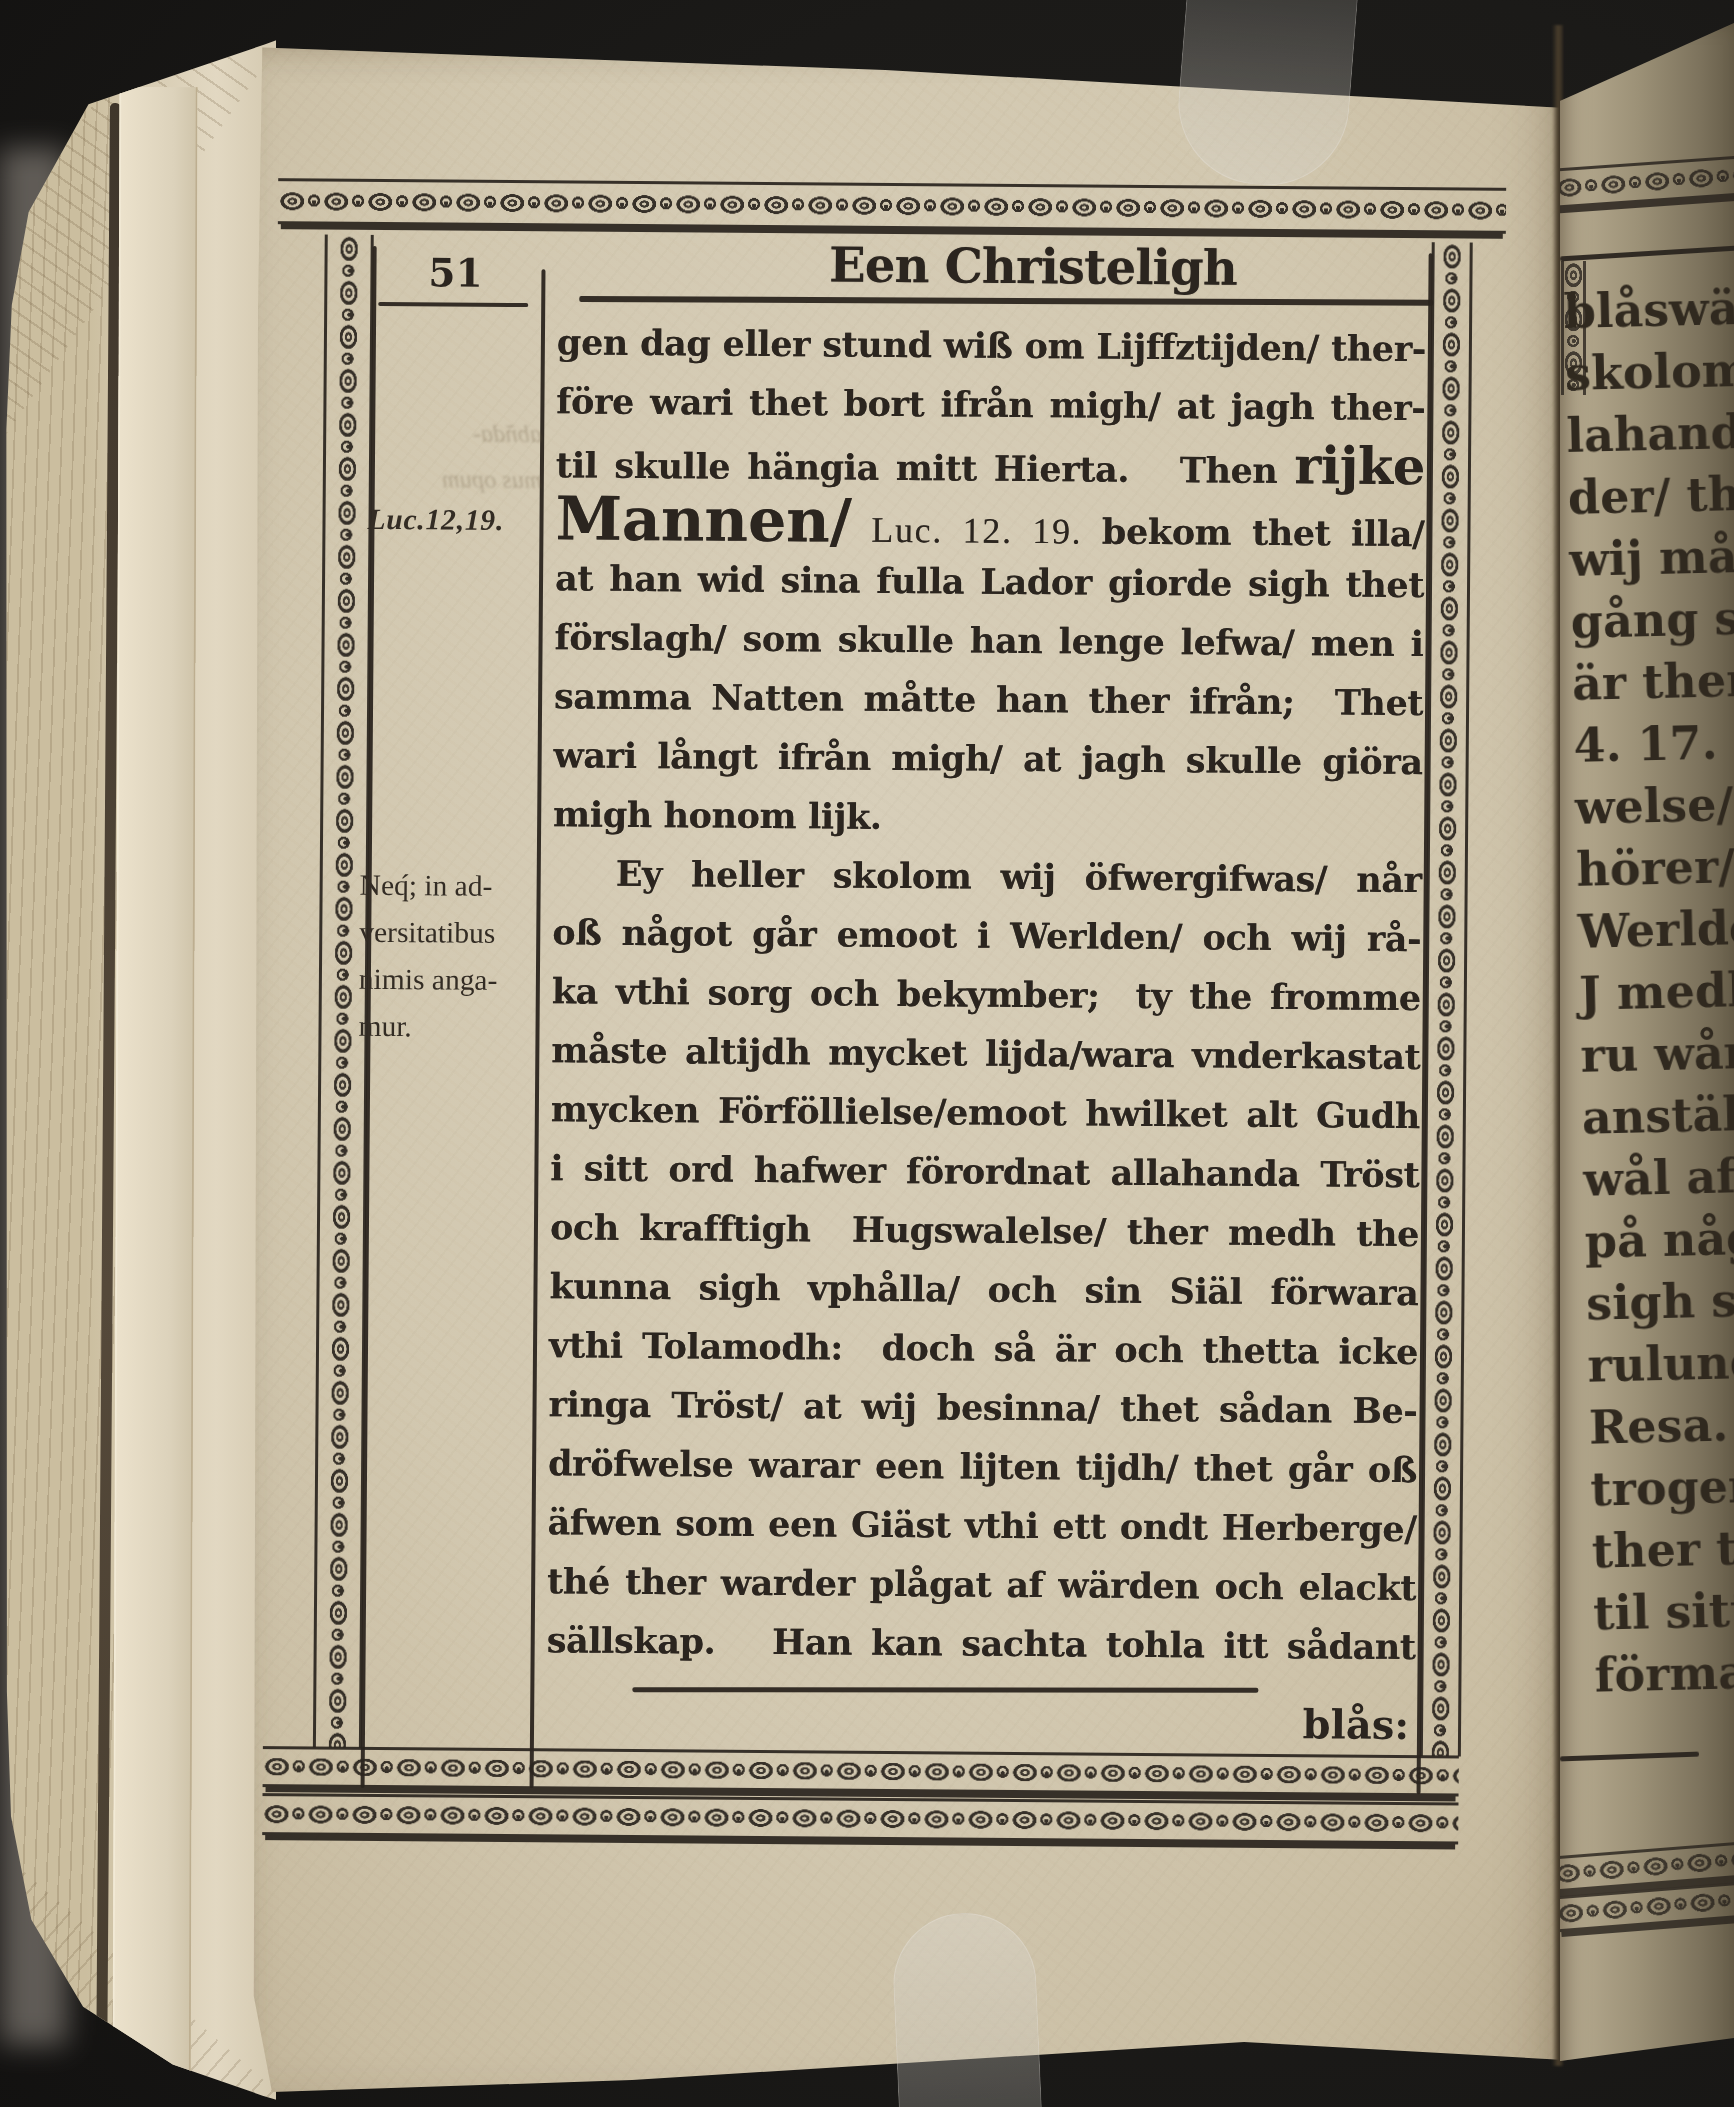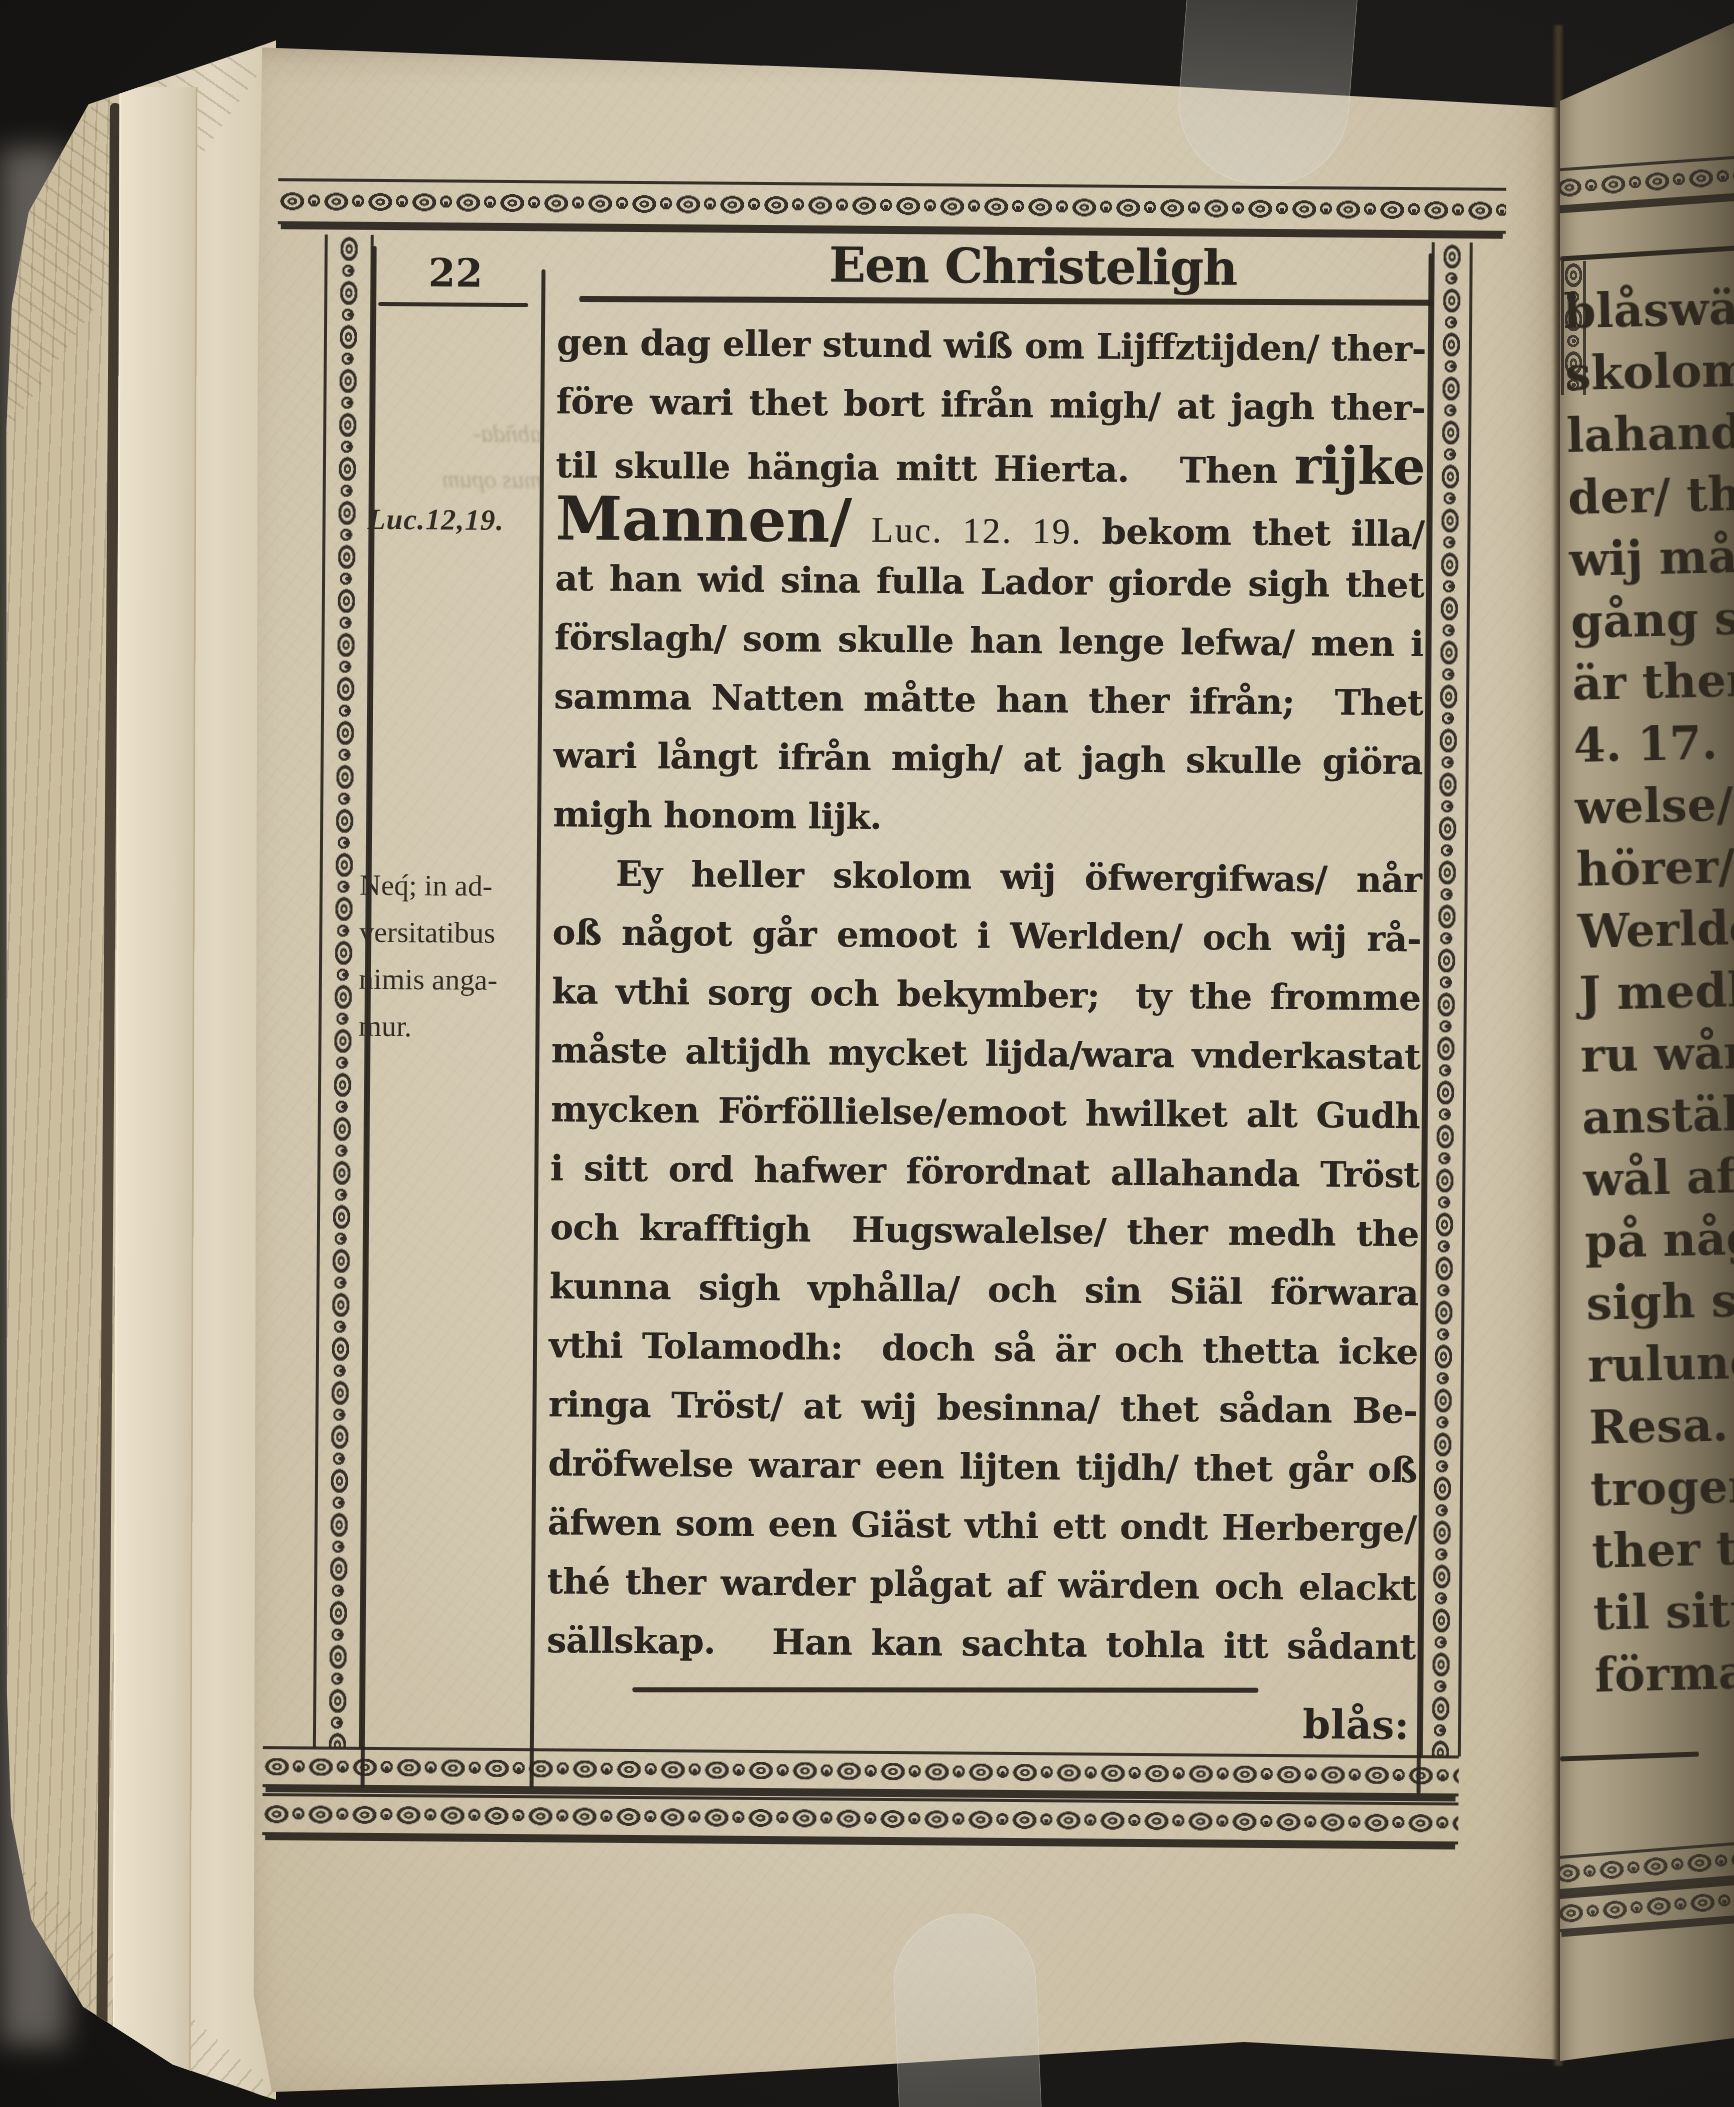--- a/index.html
+++ b/index.html
@@ -106,21 +106,21 @@
   <div class="abs vellum"></div>
 </div>
 
 <div class="abs main-page">
   <div class="abs grain"></div>
   <div class="abs print">
 
     <div class="abs orn-h" style="left:24.5px;top:139px;width:1228px;height:40px;"></div>
 
     <div class="abs blackletter header">Een Christeligh</div>
-    <div class="abs blackletter pagenum">22</div>
+    <div class="abs blackletter pagenum">51</div>
 
     <div class="abs rule" style="left:327px;top:253px;width:854px;height:5.5px;transform:rotate(-.2deg);"></div>
     <div class="abs rule" style="left:126px;top:262px;width:150px;height:4.2px;"></div>
 
     <div class="abs orn-v" style="left:72px;top:195px;width:43px;height:1513px;"></div>
     <div class="abs orn-v" style="left:1179px;top:194px;width:35px;height:1514px;"></div>
     <div class="abs rule" style="left:120px;top:206px;width:3.8px;height:1542px;"></div>
     <div class="abs rule" style="left:1176px;top:205px;width:3.8px;height:1541px;"></div>
     <div class="abs rule" style="left:289px;top:228px;width:3.8px;height:1519px;"></div>
 

